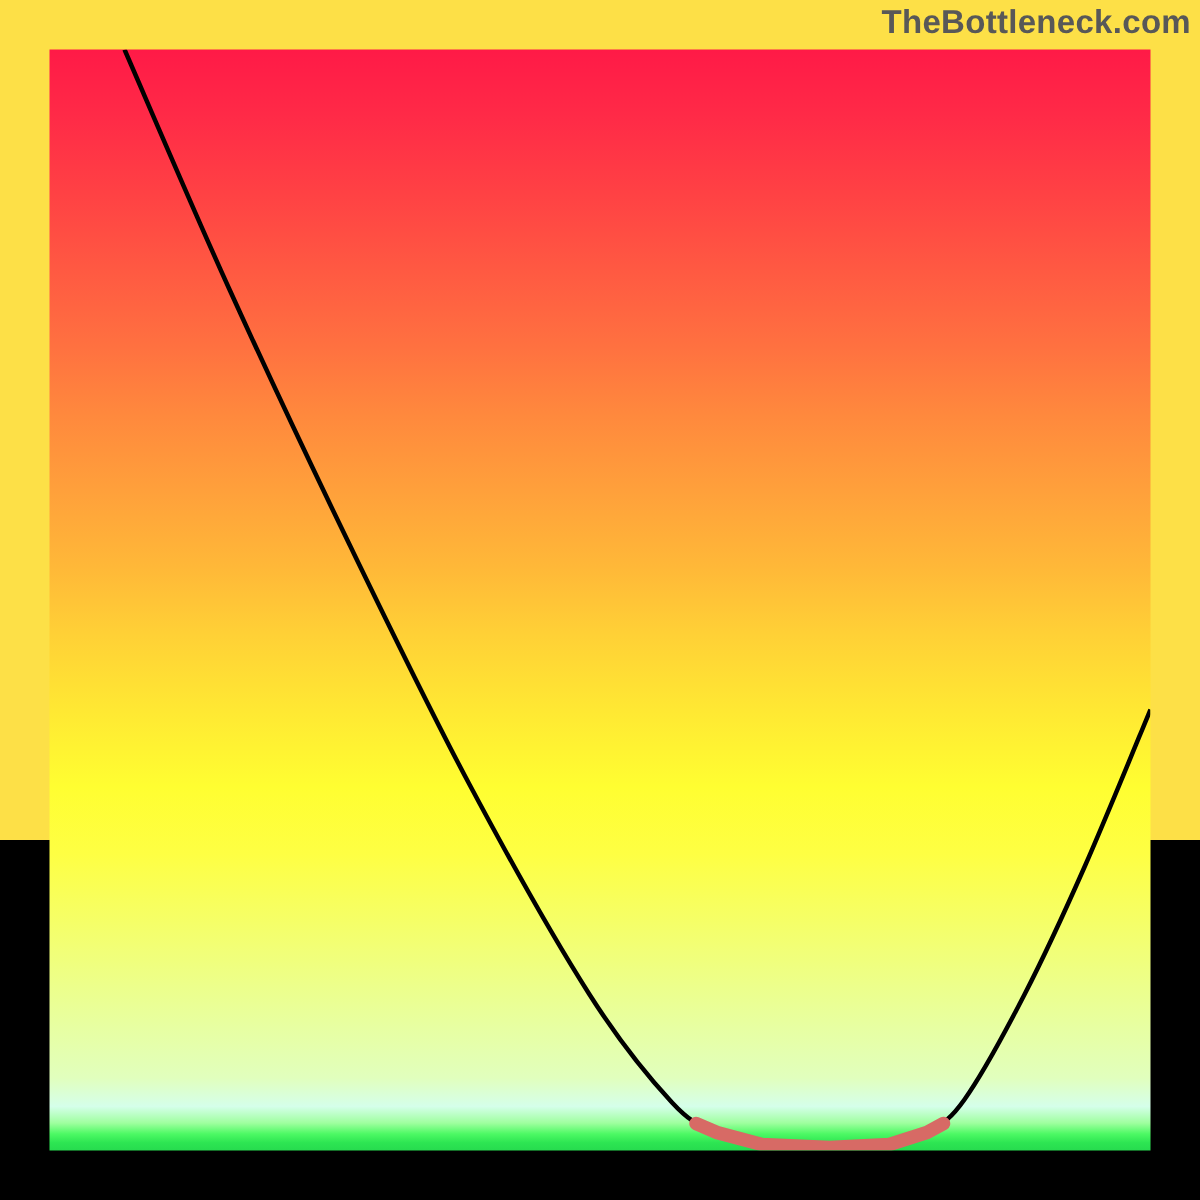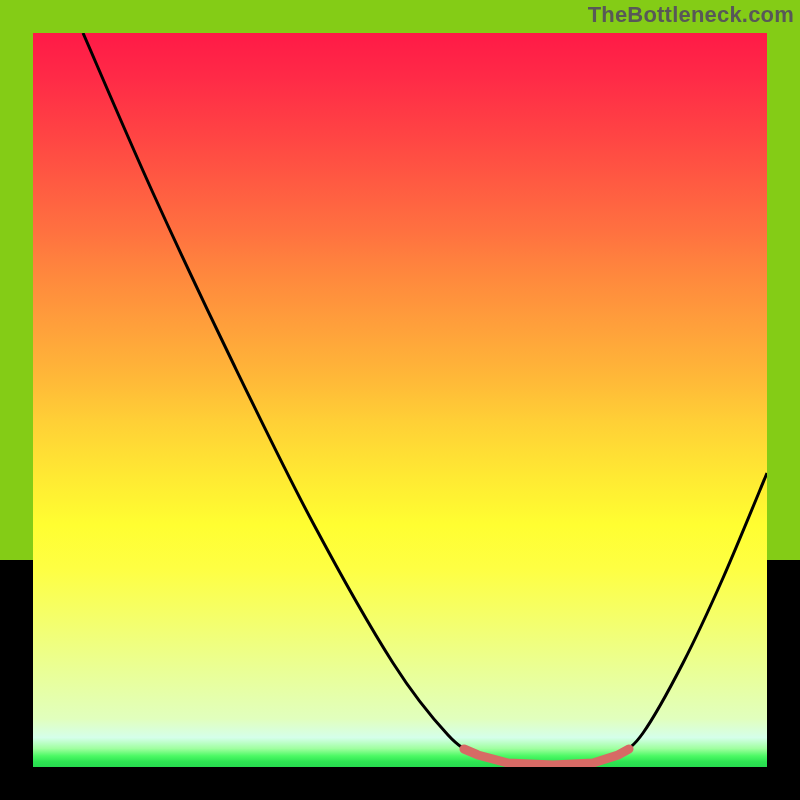--- a/index.html
+++ b/index.html
@@ -8,21 +8,21 @@
     width: 800px;
     height: 800px;
     background: #000;
     overflow: hidden;
     font-family: Arial, Helvetica, sans-serif;
   }
   .frame {
     position: relative;
     width: 800px;
     height: 560px;
-    background: #84cc16;
+    background: #fde047;
   }
   .watermark {
     position: absolute;
     top: 2px;
     right: 6px;
     color: #585858;
     font-size: 22px;
     font-weight: 600;
     letter-spacing: 0.2px;
     z-index: 20;

